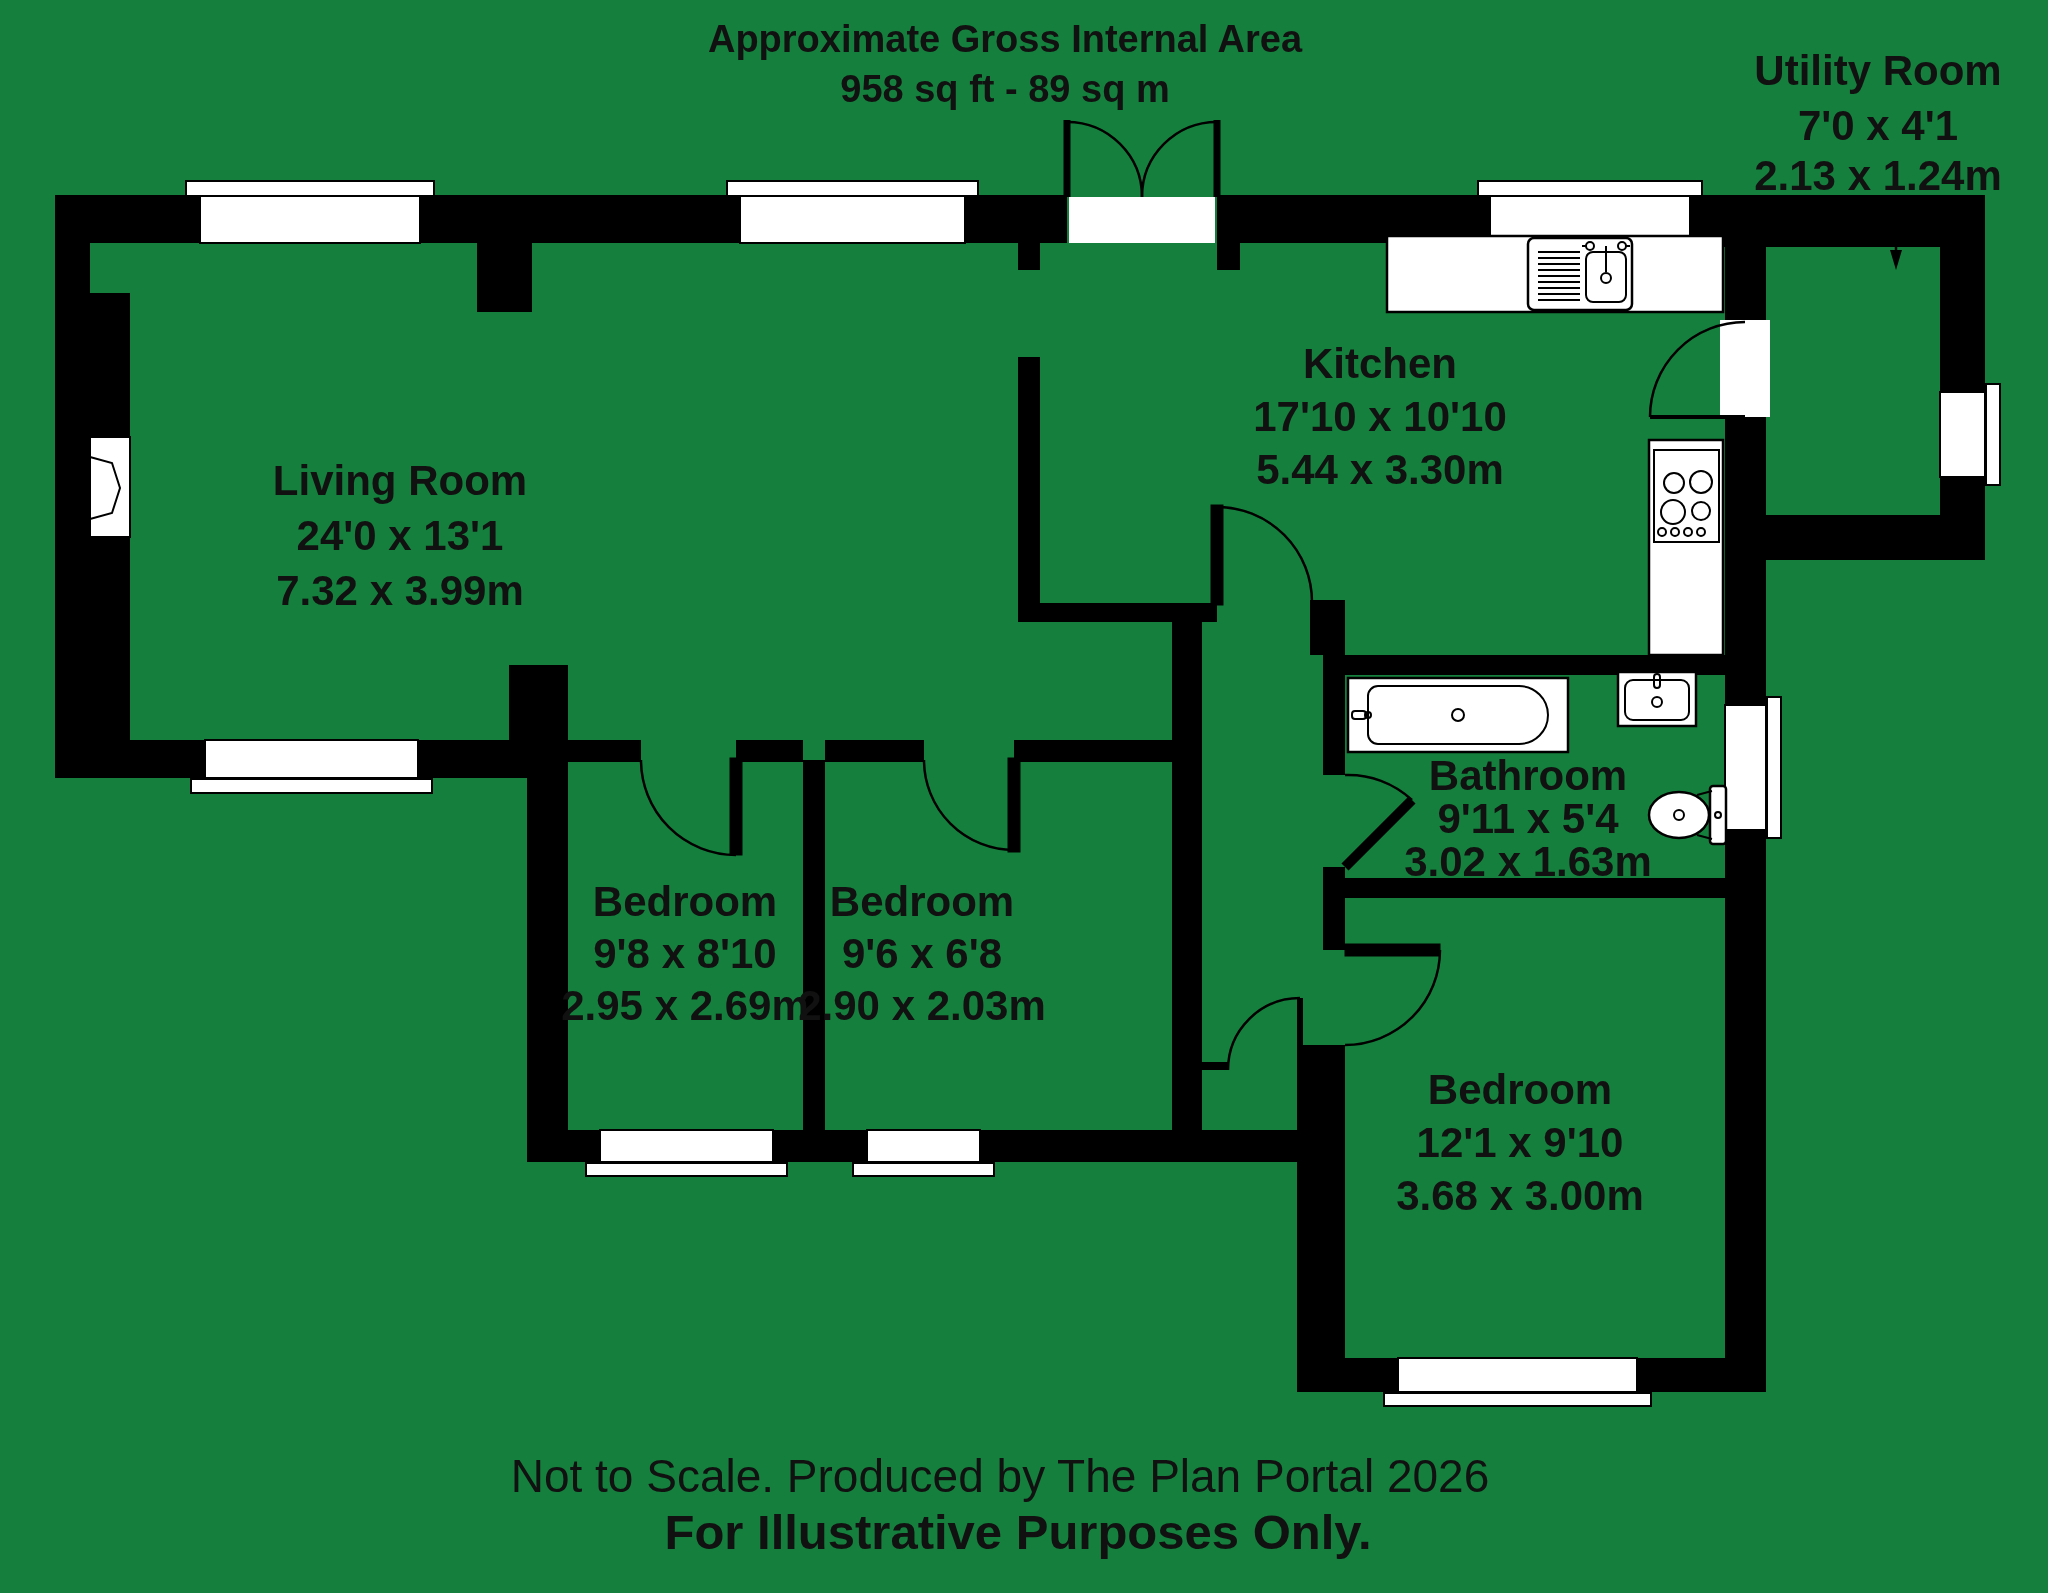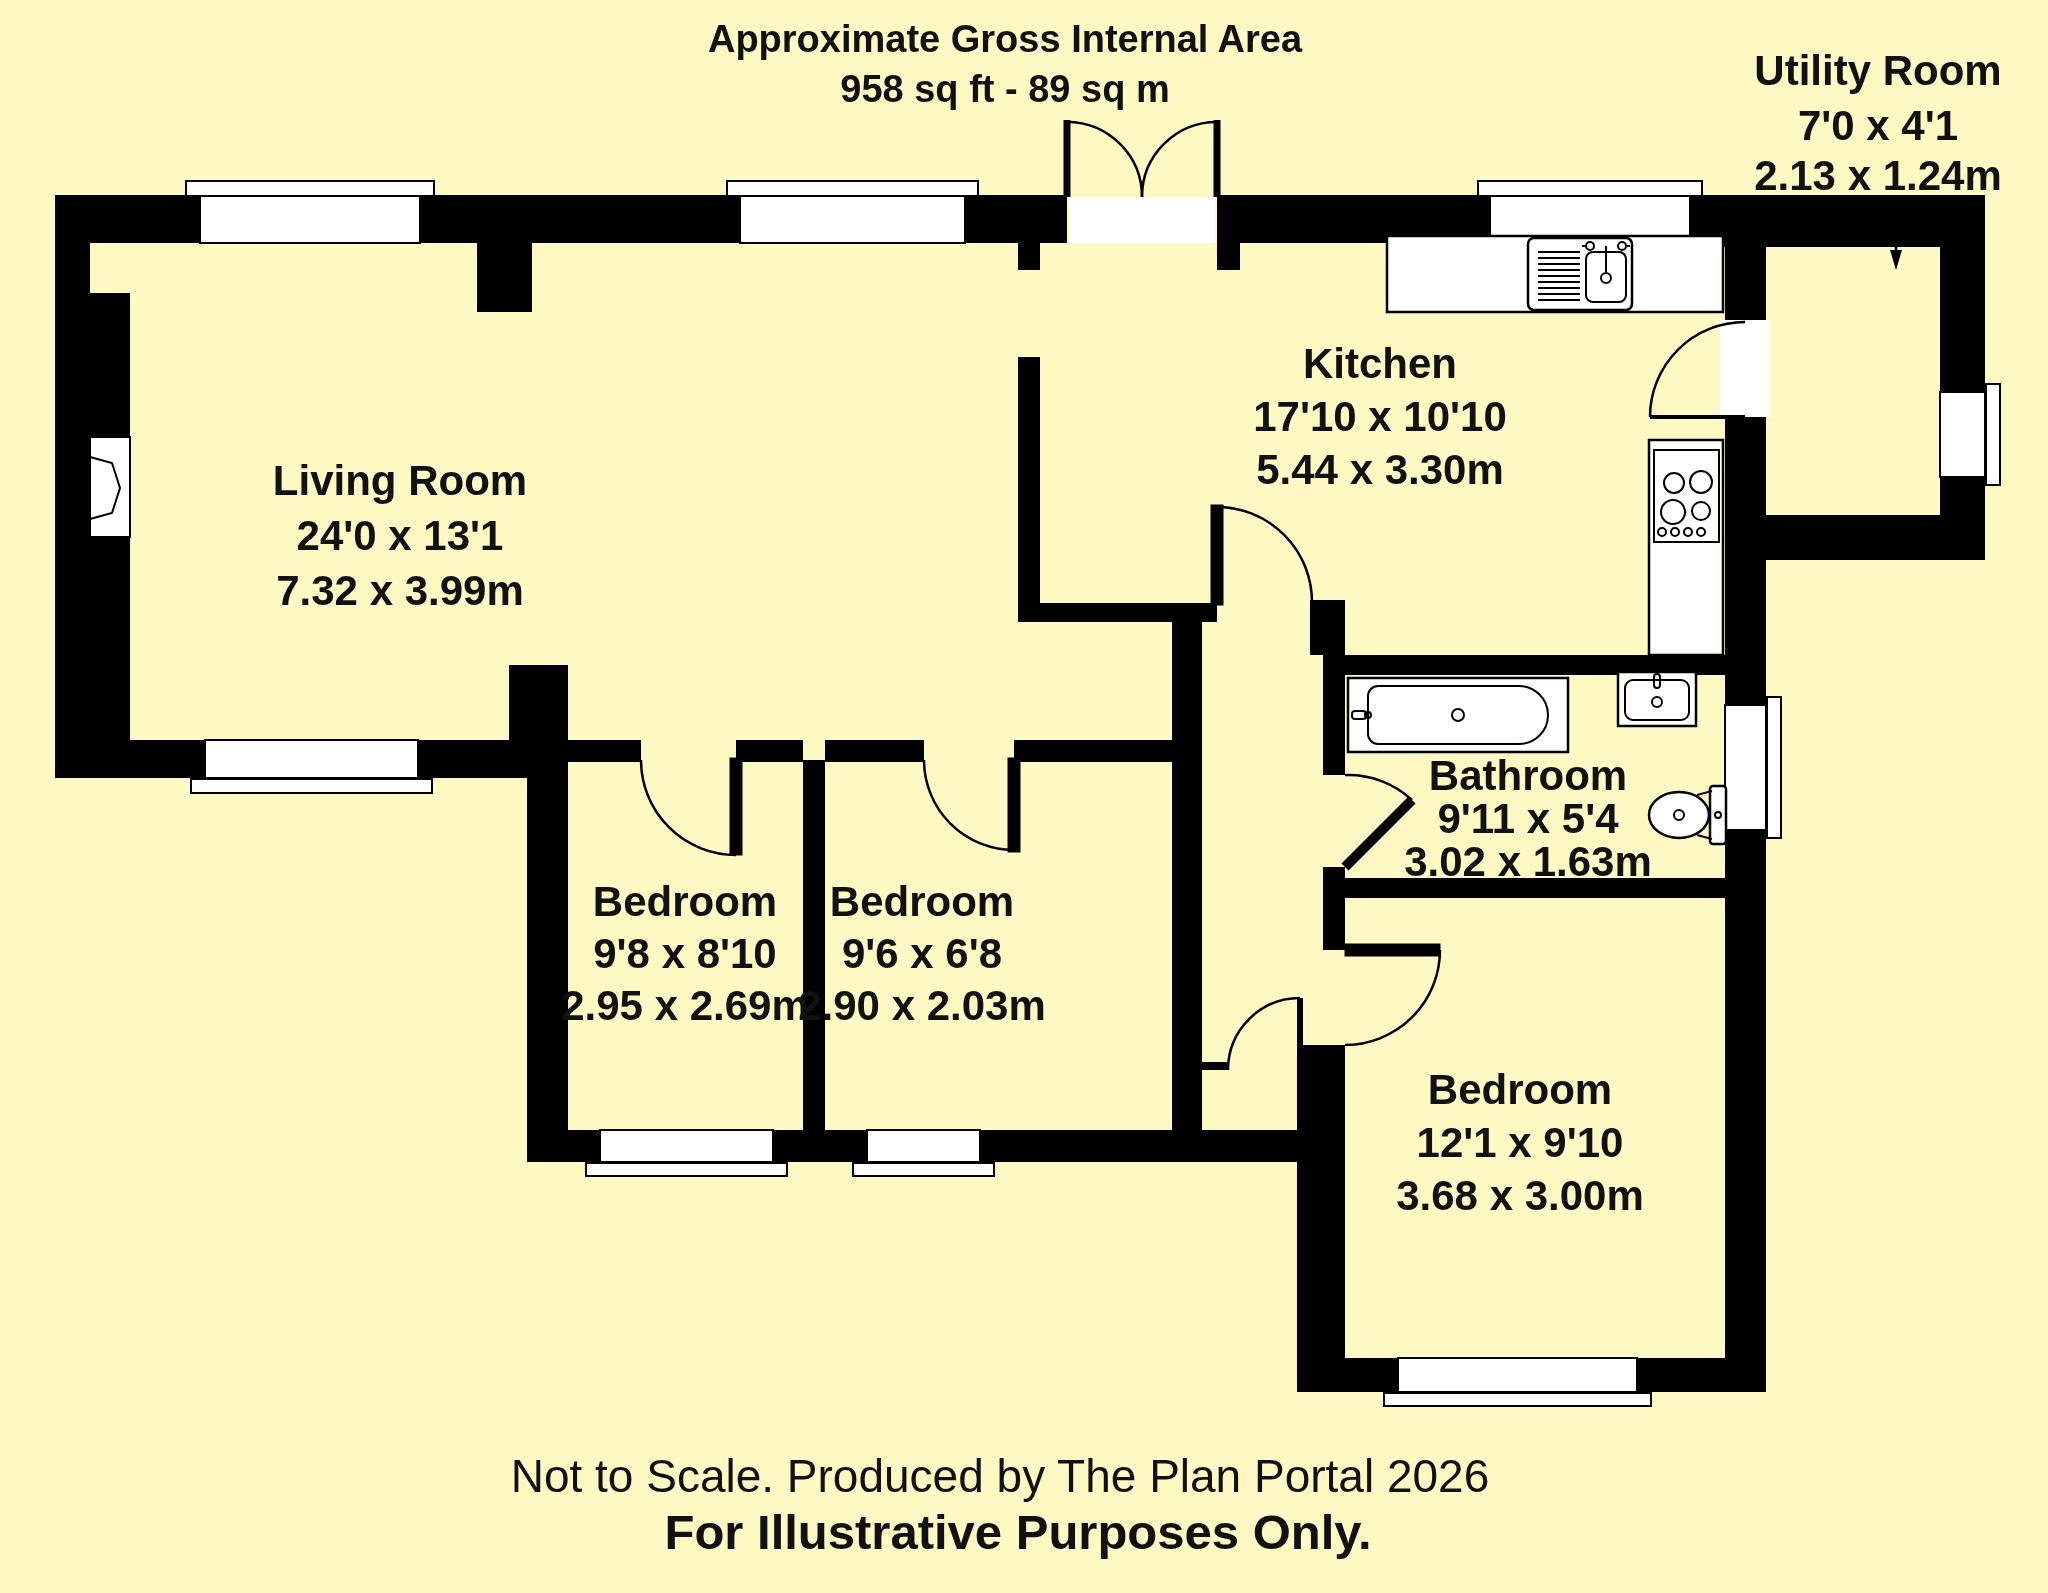--- a/index.html
+++ b/index.html
@@ -1,16 +1,16 @@
 <!DOCTYPE html>
 <html><head>
 <meta charset="utf-8">
 <style>
   html,body{margin:0;padding:0;background:#ffffff;}
-  .page{width:2048px;height:1593px;position:relative;background:#fef9c3;overflow:hidden;}
+  .page{width:2048px;height:1593px;position:relative;background:#15803d;overflow:hidden;}
   svg{display:block;}
   .title-line1{font:700 38px "Liberation Sans",sans-serif;fill:#111;text-anchor:middle;}
   .title-line2{font:700 38px "Liberation Sans",sans-serif;fill:#111;text-anchor:middle;}
   .room-label{font:700 42px "Liberation Sans",sans-serif;fill:#111;text-anchor:middle;}
   .footer-line1{font:400 46px "Liberation Sans",sans-serif;fill:#111;text-anchor:middle;}
   .footer-line2{font:700 49px "Liberation Sans",sans-serif;fill:#111;text-anchor:middle;}
   .wall{fill:#000000;stroke:none;}
   .opening{fill:#ffffff;stroke:#000000;stroke-width:2;}
   .sill{fill:#ffffff;stroke:#000000;stroke-width:2;}
   .arc{fill:none;stroke:#000000;stroke-width:2.5;}

